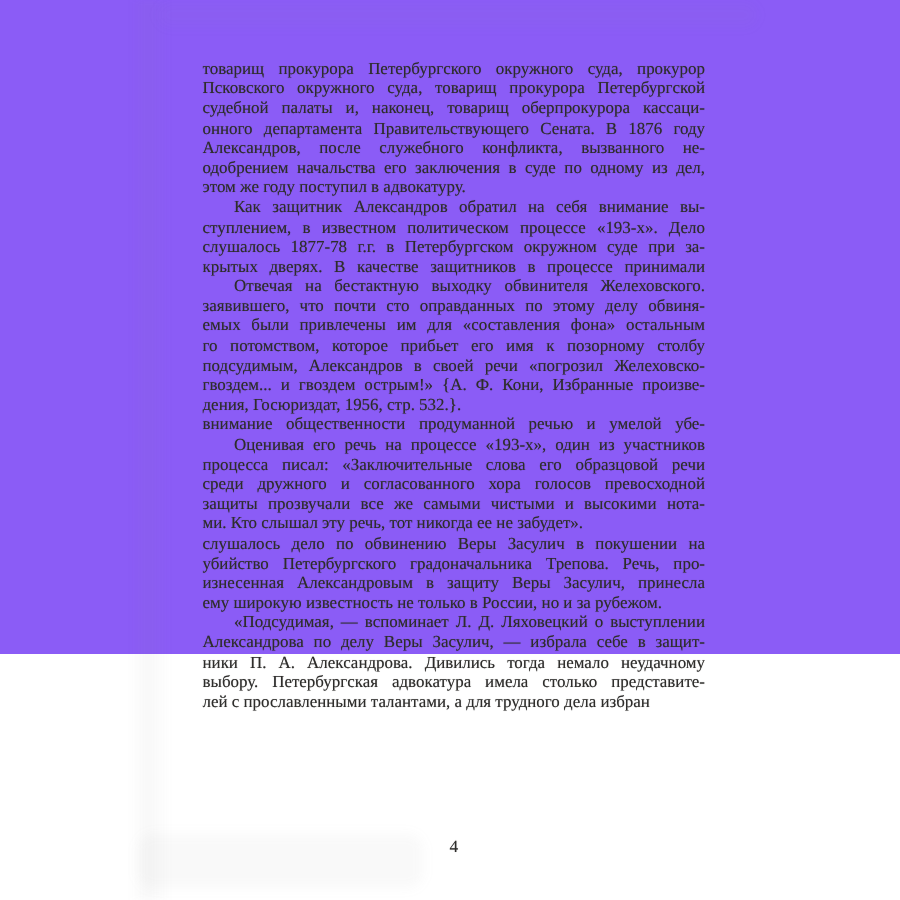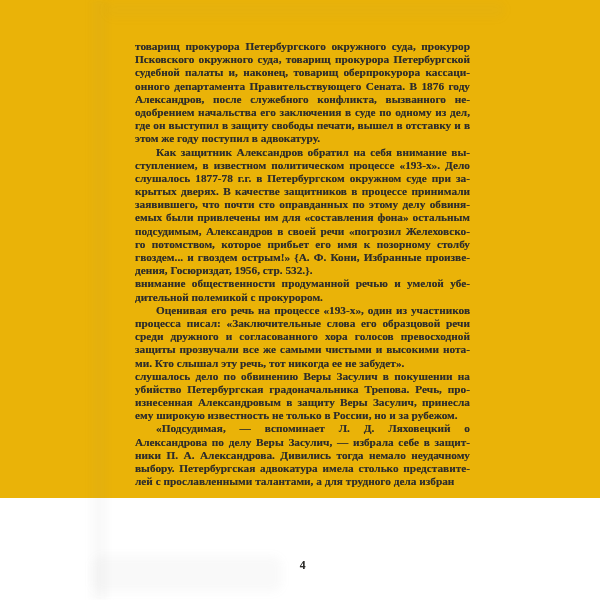--- a/index.html
+++ b/index.html
@@ -7,23 +7,22 @@
     padding: 0;
     width: 600px;
     height: 600px;
     overflow: hidden;
     background: #ffffff;
     font-family: "Liberation Serif", "DejaVu Serif", serif;
   }
   .scan-page {
     position: relative;
     width: 600px;
-    height: 498px;
-    background: #eab308;
-    font-weight: bold;
+    height: 436px;
+    background: #8b5cf6;
   }
   
   .gutter-streak {
     position: absolute;
     left: 86px; top: 0;
     width: 28px; height: 600px;
     background: linear-gradient(90deg, rgba(130,130,128,0) 0%, rgba(130,130,128,0.055) 45%, rgba(130,130,128,0) 100%);
     filter: blur(2px);
   }
   .smudge-top {
@@ -84,41 +83,40 @@
   <div class="smudge-top"></div>
   <div class="smudge-bottom"></div>
 
   <div class="text-block">
       <div class="text-line">товарищ прокурора Петербургского окружного суда, прокурор</div>
       <div class="text-line">Псковского окружного суда, товарищ прокурора Петербургской</div>
       <div class="text-line">судебной палаты и, наконец, товарищ оберпрокурора кассаци-</div>
       <div class="text-line">онного департамента Правительствующего Сената. В 1876 году</div>
       <div class="text-line">Александров, после служебного конфликта, вызванного не-</div>
       <div class="text-line">одобрением начальства его заключения в суде по одному из дел,</div>
-      <div class="text-line">где он выступил в защиту свободы печати, вышел в отставку и в</div>
       <div class="text-line para-end">этом же году поступил в адвокатуру.</div>
       <div class="text-line para-start">Как защитник Александров обратил на себя внимание вы-</div>
       <div class="text-line">ступлением, в известном политическом процессе «193-х». Дело</div>
       <div class="text-line">слушалось 1877-78 г.г. в Петербургском окружном суде при за-</div>
       <div class="text-line">крытых дверях. В качестве защитников в процессе принимали</div>
+      <div class="text-line para-start">Отвечая на бестактную выходку обвинителя Желеховского.</div>
       <div class="text-line">заявившего, что почти сто оправданных по этому делу обвиня-</div>
       <div class="text-line">емых были привлечены им для «составления фона» остальным</div>
+      <div class="text-line">го потомством, которое прибьет его имя к позорному столбу</div>
       <div class="text-line">подсудимым, Александров в своей речи «погрозил Желеховско-</div>
-      <div class="text-line">го потомством, которое прибьет его имя к позорному столбу</div>
       <div class="text-line">гвоздем... и гвоздем острым!» {А. Ф. Кони, Избранные произве-</div>
       <div class="text-line para-end">дения, Госюриздат, 1956, стр. 532.}.</div>
       <div class="text-line">внимание общественности продуманной речью и умелой убе-</div>
-      <div class="text-line para-end">дительной полемикой с прокурором.</div>
       <div class="text-line para-start">Оценивая его речь на процессе «193-х», один из участников</div>
       <div class="text-line">процесса писал: «Заключительные слова его образцовой речи</div>
       <div class="text-line">среди дружного и согласованного хора голосов превосходной</div>
       <div class="text-line">защиты прозвучали все же самыми чистыми и высокими нота-</div>
       <div class="text-line para-end">ми. Кто слышал эту речь, тот никогда ее не забудет».</div>
       <div class="text-line">слушалось дело по обвинению Веры Засулич в покушении на</div>
-      <div class="text-line">убийство Петербургская градоначальника Трепова. Речь, про-</div>
+      <div class="text-line">убийство Петербургского градоначальника Трепова. Речь, про-</div>
       <div class="text-line">изнесенная Александровым в защиту Веры Засулич, принесла</div>
       <div class="text-line para-end">ему широкую известность не только в России, но и за рубежом.</div>
       <div class="text-line para-start">«Подсудимая, — вспоминает Л. Д. Ляховецкий о выступлении</div>
       <div class="text-line">Александрова по делу Веры Засулич, — избрала себе в защит-</div>
       <div class="text-line">ники П. А. Александрова. Дивились тогда немало неудачному</div>
       <div class="text-line">выбору. Петербургская адвокатура имела столько представите-</div>
       <div class="text-line para-end">лей с прославленными талантами, а для трудного дела избран</div>
     </div>
 
   <div class="page-number">4</div>

